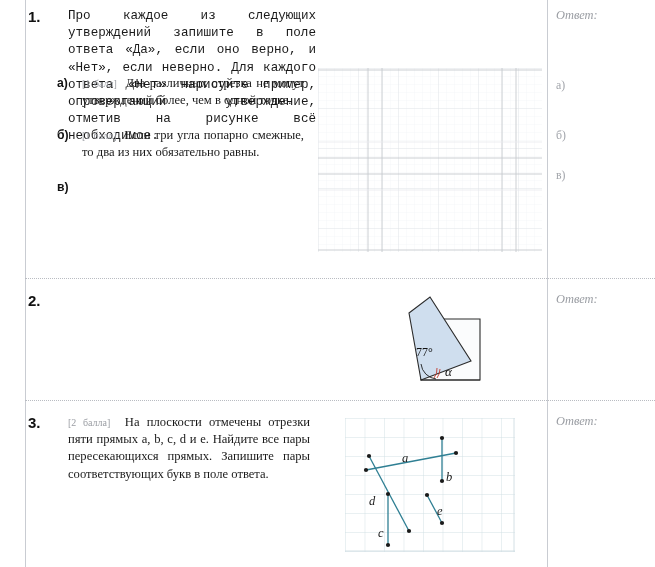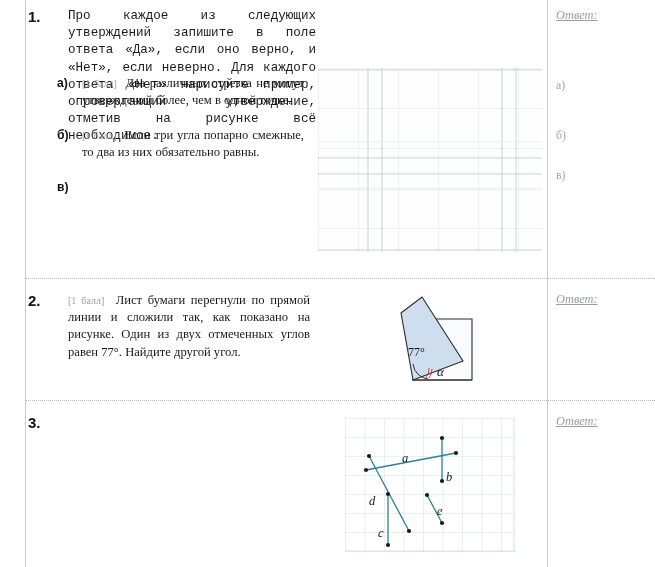--- a/index.html
+++ b/index.html
@@ -79,37 +79,36 @@
     color: #111;
   }
 
   
   .answer-label {
     position: absolute;
     font-family: "Liberation Serif", "DejaVu Serif", serif;
     font-style: italic;
     font-size: 12.4px;
     color: #9a9da3;
-    text-decoration: underline;
   }
   .answer-sub {
     position: absolute;
     font-size: 11.8px;
     color: #a2a5ab;
   }
 
   .grid-fig-1 {
     position: absolute;
     left: 318px; top: 68px;
     width: 224px; height: 184px;
   }
 
   .fig2 {
     position: absolute;
-    left: 384px; top: 292px;
+    left: 392px; top: 292px;
     width: 110px; height: 100px;
   }
 
   .fig3 {
     position: absolute;
     left: 345px; top: 418px;
     width: 170px; height: 138px;
   }
 
   .lbl {
@@ -182,24 +181,20 @@
       </g>
     </svg>
   </div>
 
   <div class="answer-label" style="left:556px; top:8px;">Ответ:</div>
   <div class="answer-sub" style="left:556px; top:78px;">а)</div>
   <div class="answer-sub" style="left:556px; top:128px;">б)</div>
   <div class="answer-sub" style="left:556px; top:168px;">в)</div>
 
   <div class="task-num" style="left:28px; top:292px;">2.</div>
-  <div class="body-text" style="left:68px; top:292px; width:242px;">
-    <span class="pts">[1 балл]</span>&nbsp;
-    <span>Лист бумаги перегнули по прямой линии и сложили так, как показано на рисунке. Один из двух отмеченных углов равен 77°. Найдите другой угол.</span>
-  </div>
 
   <div class="fig2">
     <svg width="110" height="100" viewBox="0 0 110 100">
 
       <polygon points="29,27 88,27 88,88 29,88" fill="#fbfcfd" stroke="#2b2b2b" stroke-width="1.1"></polygon>
 
       <polygon points="17,21 38,5 79,69 29,88" fill="#cfdeee" stroke="#2b2b2b" stroke-width="1.1"></polygon>
 
       <line x1="29" y1="88" x2="88" y2="88" stroke="#2b2b2b" stroke-width="1.1"></line>
 
@@ -208,20 +203,24 @@
       <path d="M 42 86 A 14 14 0 0 0 45 76" fill="none" stroke="#c0392b" stroke-width="0.9"></path>
       <path d="M 45 86 A 16 16 0 0 0 48 77" fill="none" stroke="#c0392b" stroke-width="0.9"></path>
     </svg>
     <div class="angle-lbl" style="left:24px; top:53px; font-size:12px;">77°</div>
     <div class="angle-lbl" style="left:53px; top:72px; font-family:'Liberation Serif',serif; font-style:italic; font-size:13px;">α</div>
   </div>
 
   <div class="answer-label" style="left:556px; top:292px;">Ответ:</div>
 
   <div class="task-num" style="left:28px; top:414px;">3.</div>
+  <div class="body-text" style="left:68px; top:414px; width:242px;">
+    <span class="pts">[2 балла]</span>&nbsp;
+    <span>На плоскости отмечены отрезки пяти прямых a, b, c, d и e. Найдите все пары пересекающихся прямых. Запишите пары соответствующих букв в поле ответа.</span>
+  </div>
 
   <div class="fig3">
     <svg width="170" height="138" viewBox="0 0 170 138">
       <defs>
         <pattern id="g3" width="19.5" height="19" patternUnits="userSpaceOnUse">
           <path d="M 19.5 0 L 0 0 0 19" fill="none" stroke="#cfdde2" stroke-width="0.9"></path>
         </pattern>
       </defs>
       <rect x="0" y="0" width="170" height="134" fill="#ffffff"></rect>
       <rect x="0" y="0" width="170" height="134" fill="url(#g3)"></rect>

